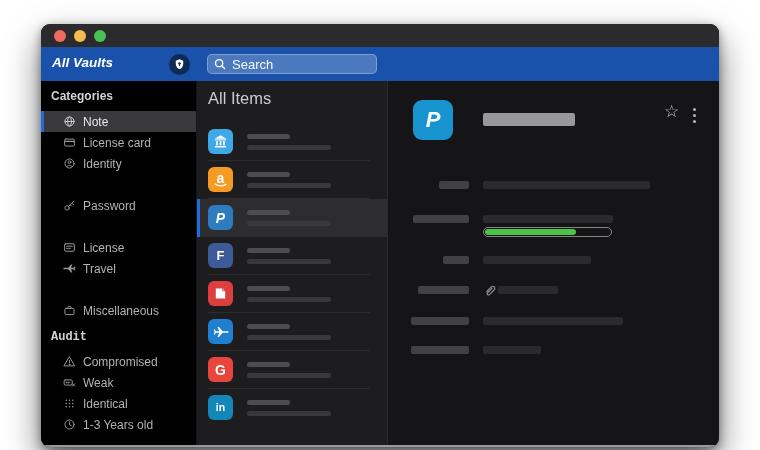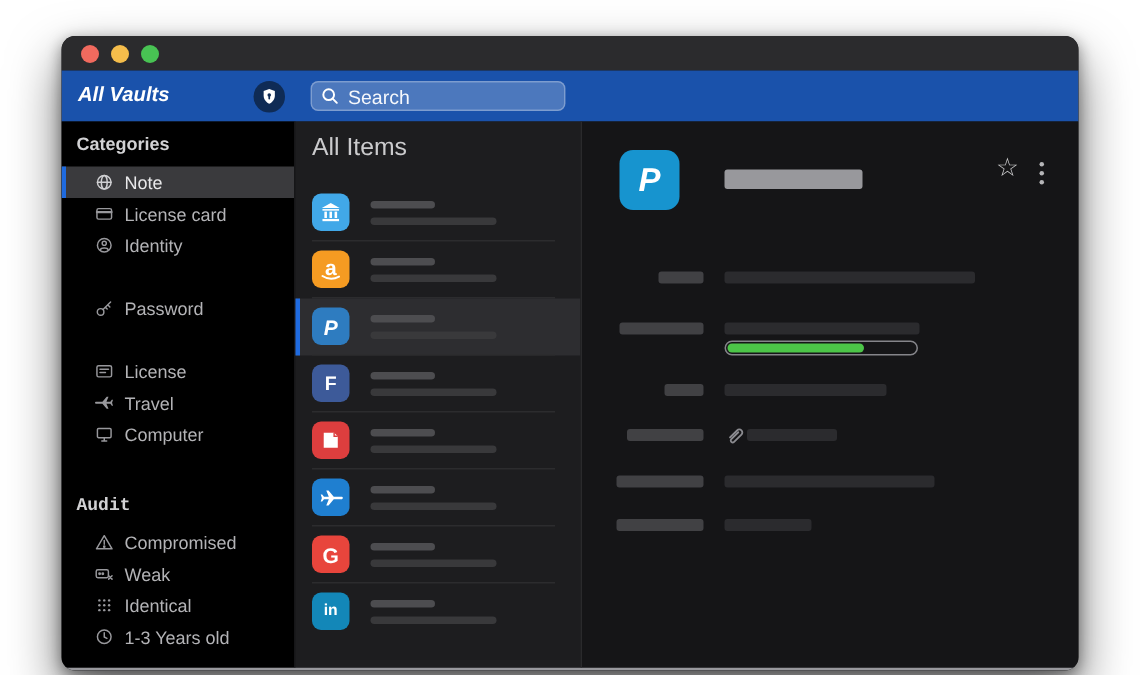--- a/index.html
+++ b/index.html
@@ -151,28 +151,28 @@
             <span class="s-label">License</span>
           </div>
           <div class="side-item" style="top: 177px; text-align: right;">
             <span class="s-icon">
               <svg width="13" height="13" viewBox="0 0 16 16">
                 <path d="M1 7.2 L6.5 7.2 L10 3 L11.5 3 L9.8 7.2 L13 7.2 L14.2 5.6 L15.2 5.6 L14.4 8 L15.2 10.4 L14.2 10.4 L13 8.8 L9.8 8.8 L11.5 13 L10 13 L6.5 8.8 L1 8.8 C0.2 8.3 0.2 7.7 1 7.2 Z" fill="currentColor"></path>
               </svg>
             </span>
             <span class="s-label">Travel</span>
           </div>
-          <div class="side-item" style="top: 198px;">
-            <span class="s-icon">
-              <svg width="13" height="13" viewBox="0 0 16 16" fill="none" stroke="currentColor" stroke-width="1.2" stroke-linecap="round" stroke-linejoin="round">
-                <rect x="2.4" y="3.2" width="11.2" height="7.6" rx="1"></rect>
-                <path d="M6 13.6 H10 M8 10.8 V13.6"></path>
-              </svg>
-            </span>
-            <span class="s-label">Computer</span>
+          <div class="side-item" style="top: 219px;">
+            <span class="s-icon">
+              <svg width="13" height="13" viewBox="0 0 16 16" fill="none" stroke="currentColor" stroke-width="1.2" stroke-linecap="round" stroke-linejoin="round">
+                <rect x="2.4" y="5.4" width="11.2" height="7.6" rx="1.2"></rect>
+                <path d="M6 5.4 V4.2 A1.2 1.2 0 0 1 7.2 3 H8.8 A1.2 1.2 0 0 1 10 4.2 V5.4"></path>
+              </svg>
+            </span>
+            <span class="s-label">Miscellaneous</span>
           </div>
           <div class="side-header" style="top: 249px; font-family: Liberation Mono, monospace;">Audit</div>
           <div class="side-item" style="top: 291px;">
             <span class="s-icon">
               <svg width="13" height="13" viewBox="0 0 16 16" fill="none" stroke="currentColor" stroke-width="1.2" stroke-linecap="round" stroke-linejoin="round">
                 <rect x="1.4" y="4.8" width="10" height="6.4" rx="1.4"></rect>
                 <circle cx="4.2" cy="8" r="0.6" fill="currentColor"></circle>
                 <circle cx="6.8" cy="8" r="0.6" fill="currentColor"></circle>
                 <path d="M11.6 9.6 L14.4 12.4 M14.4 9.6 L11.6 12.4"></path>
               </svg>

